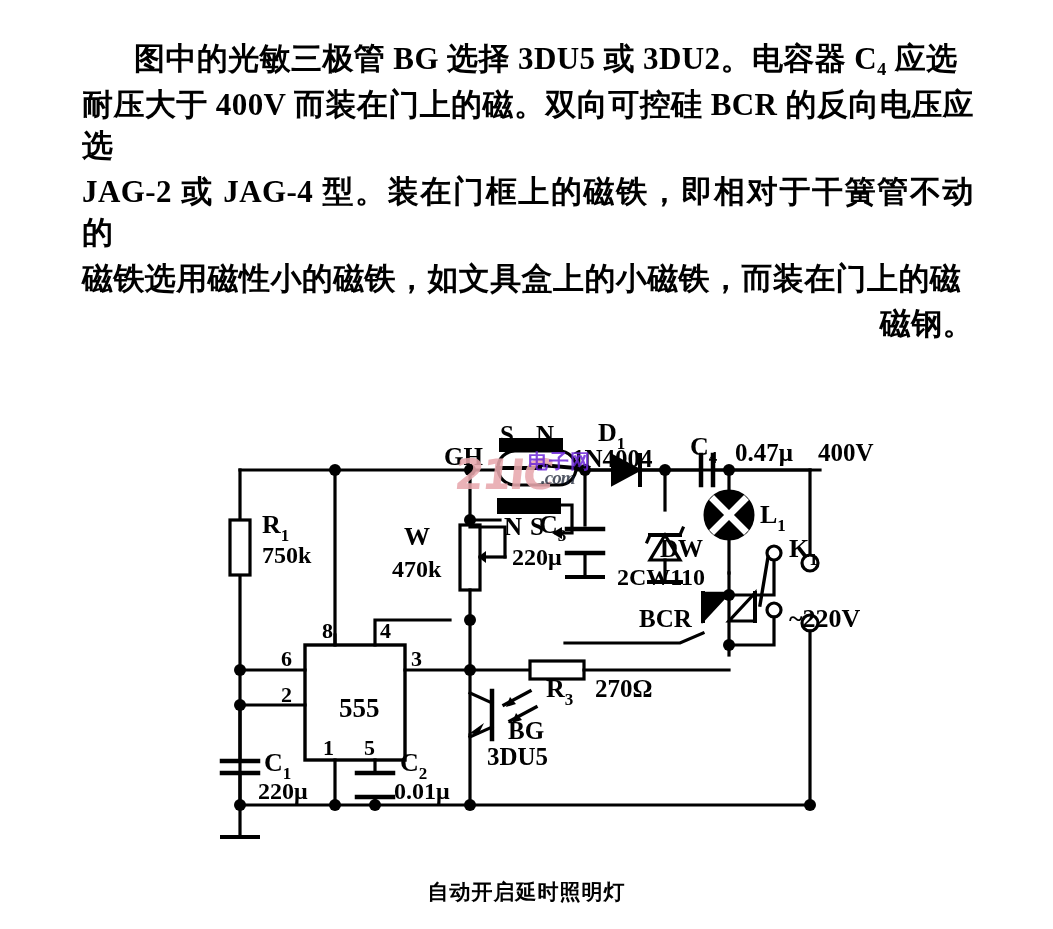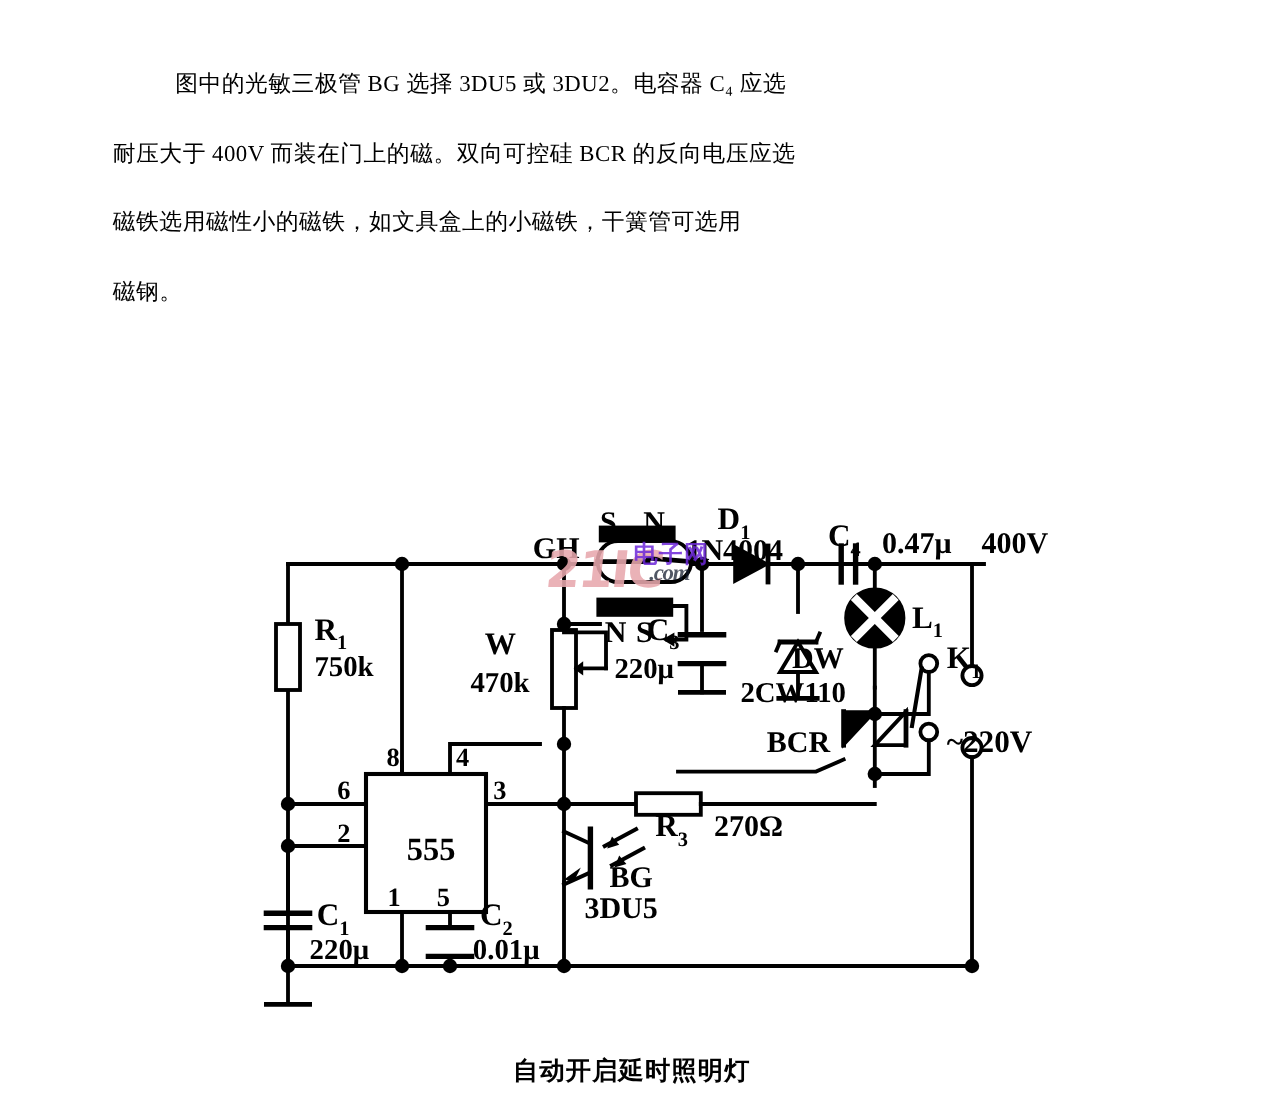--- a/index.html
+++ b/index.html
@@ -5,27 +5,27 @@
   html,body{margin:0;padding:0;background:#ffffff;}
   body{
     width:1053px;height:929px;position:relative;overflow:hidden;
     font-family:"Liberation Serif","DejaVu Serif",serif;
     color:#000;
   }
   #article{
     position:absolute;left:78px;top:34px;width:900px;
   }
   #article p{
-    margin:16px;
-    font-size:19px;
+    margin:4px;
+    font-size:31px;
     line-height:41.5px;
     text-align:justify;
     text-justify:inter-character;
     letter-spacing:0.4px;
-    font-weight:400;
+    font-weight:700;
   }
   #article p .indent{display:inline-block;width:52px;}
 
   #figure{
     position:absolute;left:0;top:405px;width:1053px;height:470px;
   }
   #figure svg{display:block;}
 
   #watermark{
     position:absolute;left:455px;top:448px;width:270px;height:60px;
@@ -60,22 +60,23 @@
   }
 
   .lbl{font-family:"Liberation Serif","DejaVu Serif",serif;font-weight:bold;}
 </style>
 </head>
 <body>
 
 <div id="article">
   <p><span class="indent"></span><span>图中的光敏三极管 BG 选择 3DU5 或 3DU2。电容器 C₄ 应选</span></p>
   <p><span>耐压大于 400V 而装在门上的磁。双向可控硅 BCR 的反向电压应选</span></p>
-  <p><span>磁铁选用磁性小的磁铁，如文具盒上的小磁铁，干簧管可选用</span></p>
-  <p style="text-align:left"><span>磁钢。</span></p>
+  <p><span>JAG-2 或 JAG-4 型。装在门框上的磁铁，即相对于干簧管不动的</span></p>
+  <p><span>磁铁选用磁性小的磁铁，如文具盒上的小磁铁，而装在门上的磁</span></p>
+  <p style="text-align:right"><span>磁钢。</span></p>
 </div>
 
 <div id="figure">
 <svg width="1053" height="470" viewBox="0 0 1053 470" xmlns="http://www.w3.org/2000/svg">
   <g stroke="#000" stroke-width="3.2" fill="none" stroke-linecap="square">
 
     <path d="M240,65 L820,65"></path>
 
     <path d="M240,65 L240,115"></path>
     <path d="M240,170 L240,400"></path>

